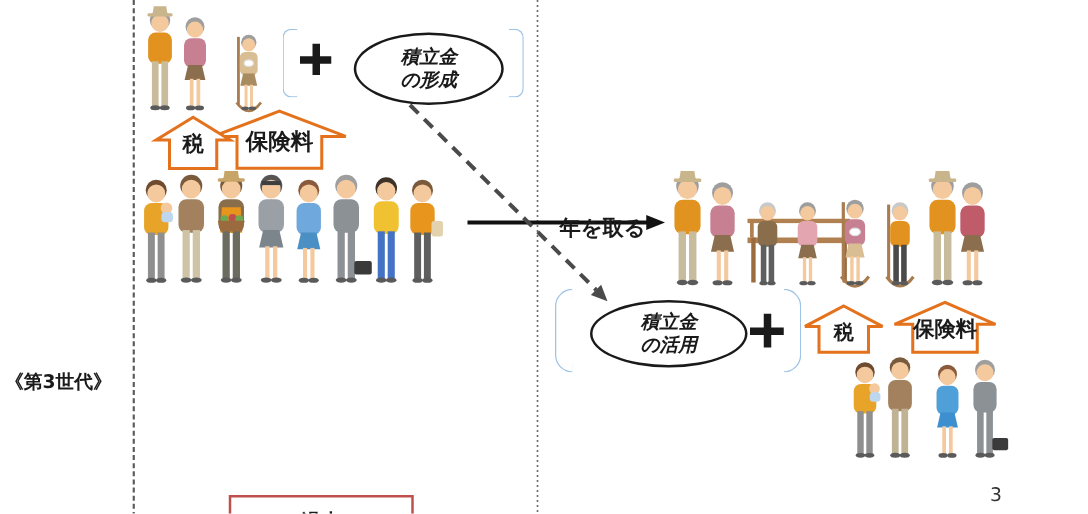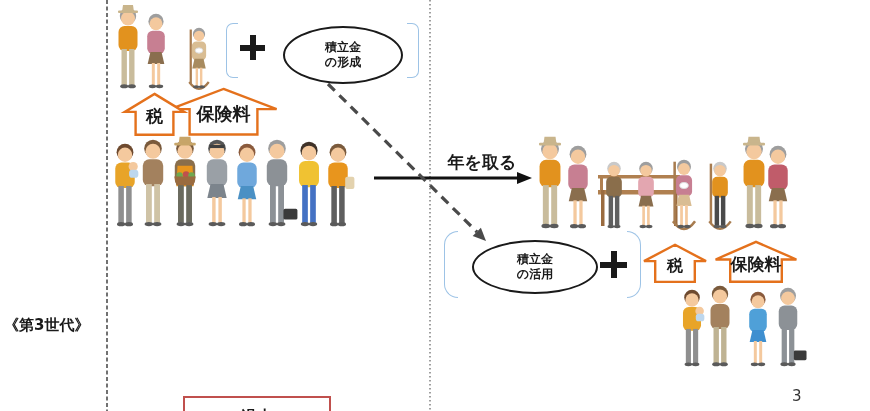--- a/index.html
+++ b/index.html
@@ -4,61 +4,61 @@
 <style>
   html,body{margin:0;padding:0;background:#fff;}
   .canvas{position:relative;width:870px;height:411px;background:#ffffff;overflow:hidden;
           font-family:"DejaVu Sans",sans-serif;color:#1a1a1a;}
   .lbl{position:absolute;white-space:nowrap;}
   .gen-label{font-size:15px;font-weight:600;letter-spacing:0px;}
   .overlay{position:absolute;left:0;top:0;pointer-events:none;}
   .fig{position:absolute;}
   .ellipse{position:absolute;border:2.6px solid #1a1a1a;border-radius:50%;background:#fff;
            display:flex;flex-direction:column;align-items:center;justify-content:center;
-           font-weight:700;font-size:12px;line-height:1.25;text-align:center;}
+           font-weight:700;font-size:15px;line-height:1.25;text-align:center;font-style:italic;}
   .brk{position:absolute;border:1.8px solid var(--bracket);}
   .brk.l{border-right:none;border-radius:7px 0 0 7px;}
   .brk.r{border-left:none;border-radius:0 7px 7px 0;}
   .brk.curve.l{border-radius:16px 0 0 16px;}
   .brk.curve.r{border-radius:0 16px 16px 0;}
   .plus{position:absolute;}
   .plus::before{content:"";position:absolute;left:50%;top:0;transform:translateX(-50%);
                 width:6px;height:100%;background:#1a1a1a;}
   .plus::after{content:"";position:absolute;top:50%;left:0;transform:translateY(-50%);
                height:6px;width:100%;background:#1a1a1a;}
   .house{position:absolute;}
   .house svg{position:absolute;left:0;top:0;width:100%;height:100%;overflow:visible;}
   .house polygon{fill:#ffffff;stroke:var(--accent);stroke-width:2.4;stroke-linejoin:miter;}
   .house-label{position:absolute;left:0;right:0;top:36%;text-align:center;
                font-weight:700;line-height:1;}
   .period-box{position:absolute;border:2.2px solid var(--period);background:#fff;
               display:flex;align-items:flex-end;justify-content:center;
               font-weight:700;font-size:16px;margin-top:24px;}
-  .arrow-label{font-weight:700;font-size:17px;text-align:center;}
+  .arrow-label{font-weight:700;font-size:17px;text-align:center;margin-top:20px;}
   .page-num{font-size:15px;color:#333;}
 </style>
 </head>
 <body>
 
 <div class="canvas" style="--accent: #E4711C; --period: #C0504D; --bracket: #9DC3E6;">
 
   <svg class="overlay" width="870" height="411" viewBox="0 0 870 411">
     <line x1="107" y1="0" x2="107" y2="411" stroke="#595959" stroke-width="1.7" stroke-dasharray="4 2.5"></line>
     <line x1="430" y1="0" x2="430" y2="411" stroke="#6B6B6B" stroke-width="1.3" stroke-dasharray="1.6 2.4"></line>
     <g>
       <line x1="374" y1="178" x2="519" y2="178" stroke="#111111" stroke-width="3.2"></line>
       <polygon points="532,178 517,172 517,184" fill="#111111"></polygon>
     </g>
     <g>
       <line x1="328" y1="84" x2="477" y2="232" stroke="#4A4A4A" stroke-width="3.2" stroke-dasharray="9.5 6.5"></line>
       <polygon points="486,241 472.7,235.9 480.9,227.7" fill="#4A4A4A"></polygon>
     </g>
   </svg>
 
-  <div class="lbl gen-label" style="left:4px;top:316px;">《第3世代》</div>
+  <div class="lbl gen-label" style="left:4px;top:296px;">《第3世代》</div>
 
   <div class="fig" style="left: 113px; top: 4px; width: 112px; height: 86px;"><svg width="112" height="86" viewBox="0 0 112 86" style="overflow:visible">
         <g>
           <circle cx="15" cy="12" r="8.2" fill="#9E9E9E"></circle>
           <circle cx="15" cy="14.5" r="7" fill="#F4C99E"></circle>
           <path d="M 9 8 L 10 1 L 20 1 L 21 8 Z" fill="#C9B58C"></path>
           <rect x="5" y="6.5" width="20" height="2.6" rx="1" fill="#C9B58C"></rect>
           <rect x="5.5" y="22" width="19" height="25" rx="6" fill="#E2921E"></rect>
           <rect x="8.5" y="45" width="5.4" height="36" fill="#C9BC9C"></rect>
           <rect x="16.1" y="45" width="5.4" height="36" fill="#C9BC9C"></rect>

